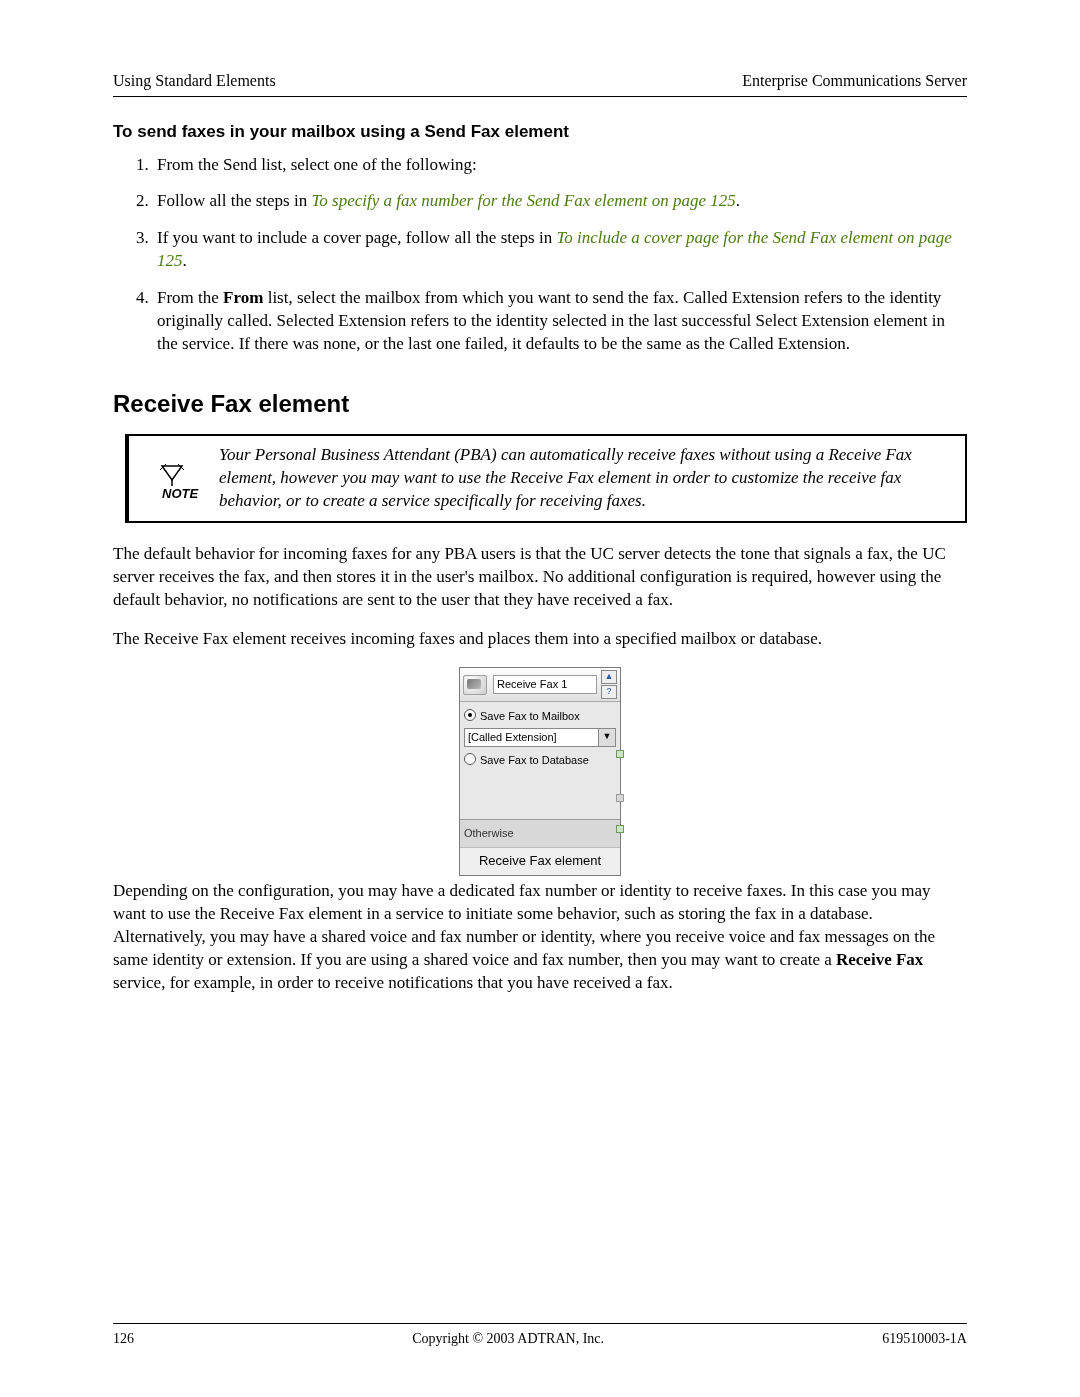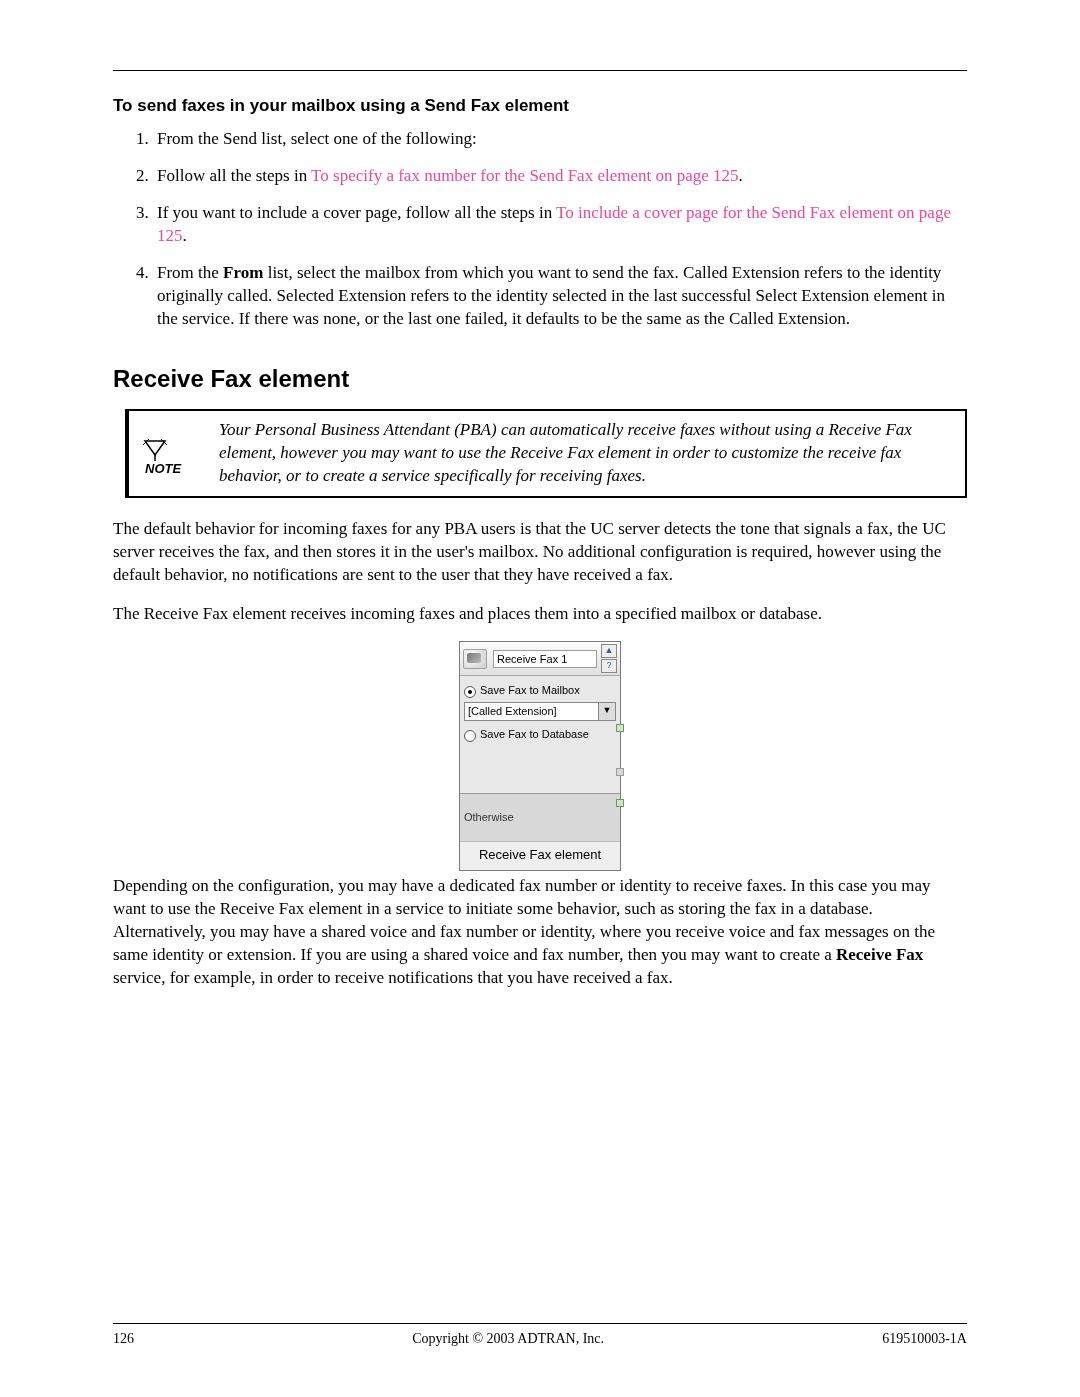--- a/index.html
+++ b/index.html
@@ -46,21 +46,22 @@
   ul.bullets {
     list-style-type: disc;
     margin: 6px 0 4px 0;
     padding-left: 28px;
   }
   ul.bullets li {
     font-weight: bold;
     margin: 2px 0;
   }
   a.xref {
-    color: #ec4899;
+    color: #4d7c0f;
+    font-style: italic;
     text-decoration: none;
   }
   .bold { font-weight: bold; }
   h2.heading {
     font-family: Arial, Helvetica, sans-serif;
     font-weight: bold;
     font-size: 24px;
     margin: 32px 0 14px 0;
   }
   .note-box {
@@ -69,21 +70,21 @@
     display: flex;
     align-items: flex-start;
     padding: 8px 10px 8px 10px;
     margin: 0 0 20px 12px;
   }
   .note-icon-wrap {
     width: 80px;
     flex: 0 0 80px;
     display: flex;
     flex-direction: column;
-    align-items: flex-start;
+    align-items: center;
     justify-content: center;
     padding-top: 18px;
   }
   .note-icon-svg { width: 46px; height: 40px; }
   .note-text {
     font-style: italic;
     font-size: 17px;
     line-height: 1.35;
   }
   p.body { margin: 0 0 16px 0; }
@@ -139,21 +140,21 @@
     color: #2b5fa3;
   }
   .fax-body {
     background: #e8e8e8;
     padding: 5px 4px 2px 4px;
     position: relative;
     min-height: 110px;
   }
   .radio-row {
     display: flex;
-    align-items: flex-end;
+    align-items: flex-start;
     gap: 4px;
     margin: 2px 0 4px 0;
     font-size: 11px;
   }
   .radio-dot {
     width: 10px; height: 10px;
     border: 1px solid #555;
     border-radius: 50%;
     background: #fff;
     display: inline-flex;
@@ -181,21 +182,21 @@
   .side-handle-r {
     position: absolute;
     right: -4px;
     width: 6px; height: 6px;
     background: #cfe3c7;
     border: 1px solid #6a9a5e;
   }
   .fax-otherwise {
     background: #d8d8d8;
     border-top: 1px solid #9a9a9a;
-    padding: 16px 4px;
+    padding: 6px 4px;
     font-size: 11px;
     color: #333;
     position: relative;
   }
   .fax-caption {
     text-align: center;
     font-family: Arial, Helvetica, sans-serif;
     font-size: 13px;
     padding: 4px 0 6px 0;
     border-top: 1px solid #bdbdbd;
@@ -212,20 +213,24 @@
   }
   .running-footer .row {
     display: flex; justify-content: space-between; gap: 40px;
   }
 </style>
 </head>
 <body>
 
 <div class="page">
 
+  <div class="running-header">
+    <span>Using Standard Elements</span>
+    <span>Enterprise Communications Server</span>
+  </div>
   <hr class="rule">
 
   <div class="section-lead">To send faxes in your mailbox using a Send Fax element</div>
 
   <ol class="main-list">
     <li>
       <span>From the Send list, select one of the following:</span>
     </li>
     <li>
       <span>Follow all the steps in </span><a class="xref" href="#">To specify a fax number for the Send Fax element on page 125</a><span>.</span>

